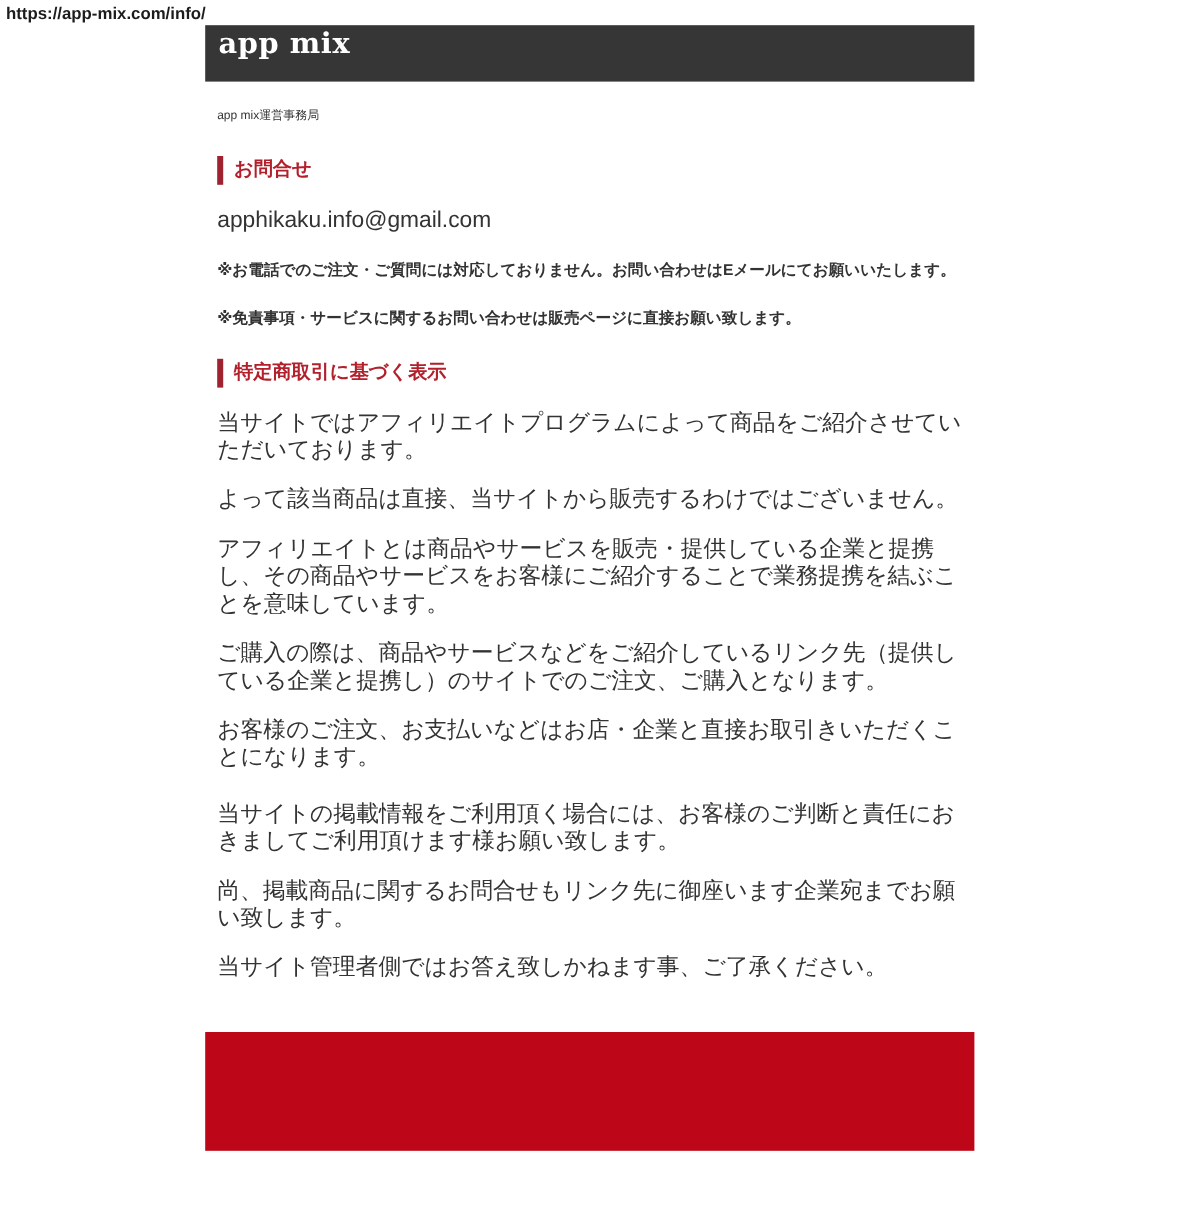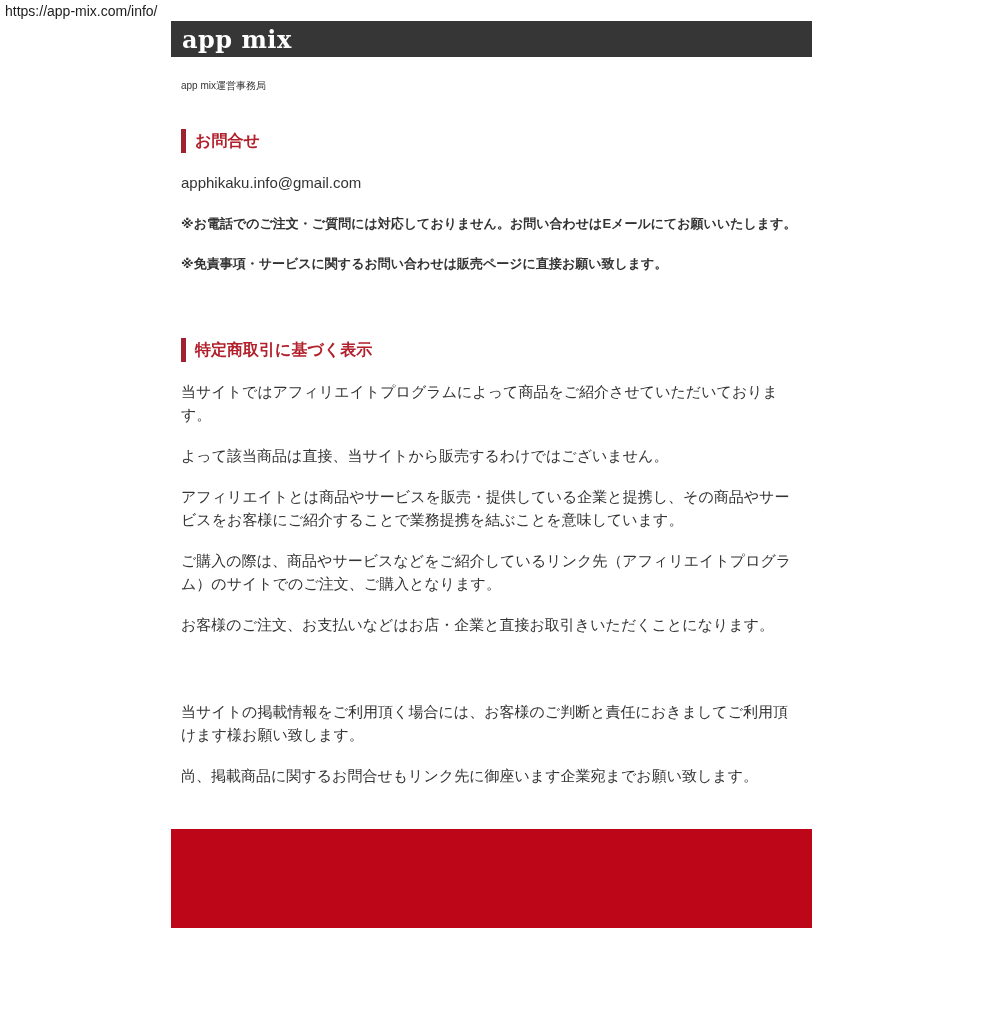--- a/index.html
+++ b/index.html
@@ -14,63 +14,64 @@
     min-height: 1013px;
     position: relative;
     color: #333333;
   }
   .url-label {
     position: absolute;
     top: 3px;
     left: 5px;
     font-size: 14px;
     color: #1c1c1c;
+    font-weight: bold;
   }
   .container {
     width: 641px;
     margin: 0 auto;
     padding-top: 21px;
   }
   .site-header {
     background: #363636;
-    height: 36px;
+    height: 47px;
     display: flex;
-    align-items: center;
+    align-items: flex-start;
     padding-left: 11px;
   }
   .site-title {
     margin: 0;
     color: #ffffff;
     font-family: "DejaVu Serif", "Liberation Serif", serif;
     font-weight: bold;
     font-size: 24px;
     letter-spacing: 0.5px;
   }
   .content {
     padding: 0 10px;
   }
   .intro {
     margin: 17px 0 0 0;
     font-size: 10px;
     line-height: 23px;
   }
-  .section { margin-top: 32px; }
-  .section-gap { margin-top: 64px; }
+  .section { margin-top: 22px; }
+  .section-gap { margin-top: 24px; }
   .sec-heading {
     margin: 0 0 14px 0;
     padding: 2px 0 2px 9px;
     border-left: 5px solid #9e2230;
     color: #b2202c;
     font-size: 16px;
     font-weight: bold;
     line-height: 20px;
   }
   .body-text {
     margin: 18px 0;
-    font-size: 15px;
+    font-size: 19px;
     line-height: 23px;
     color: #333333;
   }
   .note-text {
     margin: 20px 0;
     font-size: 13px;
     line-height: 20px;
     color: #333333;
     font-weight: bold;
   }
@@ -103,27 +104,28 @@
       <p class="body-text">apphikaku.info@gmail.com</p>
       <p class="note-text">※お電話でのご注文・ご質問には対応しておりません。お問い合わせはEメールにてお願いいたします。</p>
       <p class="note-text">※免責事項・サービスに関するお問い合わせは販売ページに直接お願い致します。</p>
     </section>
 
     <section class="section section-gap">
       <h2 class="sec-heading">特定商取引に基づく表示</h2>
       <p class="body-text">当サイトではアフィリエイトプログラムによって商品をご紹介させていただいております。</p>
       <p class="body-text">よって該当商品は直接、当サイトから販売するわけではございません。</p>
       <p class="body-text">アフィリエイトとは商品やサービスを販売・提供している企業と提携し、その商品やサービスをお客様にご紹介することで業務提携を結ぶことを意味しています。</p>
-      <p class="body-text">ご購入の際は、商品やサービスなどをご紹介しているリンク先（アフィリエイトプログラム）のサイトでのご注文、ご購入となります。</p>
+      <p class="body-text">ご購入の際は、商品やサービスなどをご紹介しているリンク先（提供している企業と提携し）のサイトでのご注文、ご購入となります。</p>
       <p class="body-text">お客様のご注文、お支払いなどはお店・企業と直接お取引きいただくことになります。</p>
     </section>
 
     <section class="section section-gap">
       <p class="body-text">当サイトの掲載情報をご利用頂く場合には、お客様のご判断と責任におきましてご利用頂けます様お願い致します。</p>
       <p class="body-text">尚、掲載商品に関するお問合せもリンク先に御座います企業宛までお願い致します。</p>
+      <p class="body-text">当サイト管理者側ではお答え致しかねます事、ご了承ください。</p>
     </section>
 
   </div>
 
   <footer class="site-footer">
     
     
   </footer>
 
 </div>

